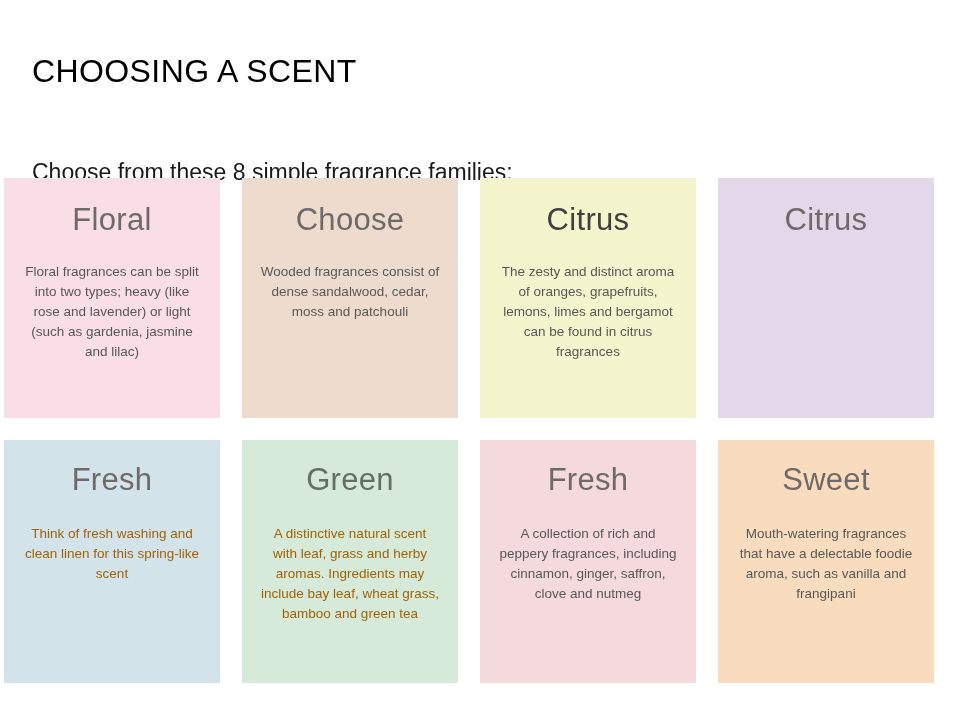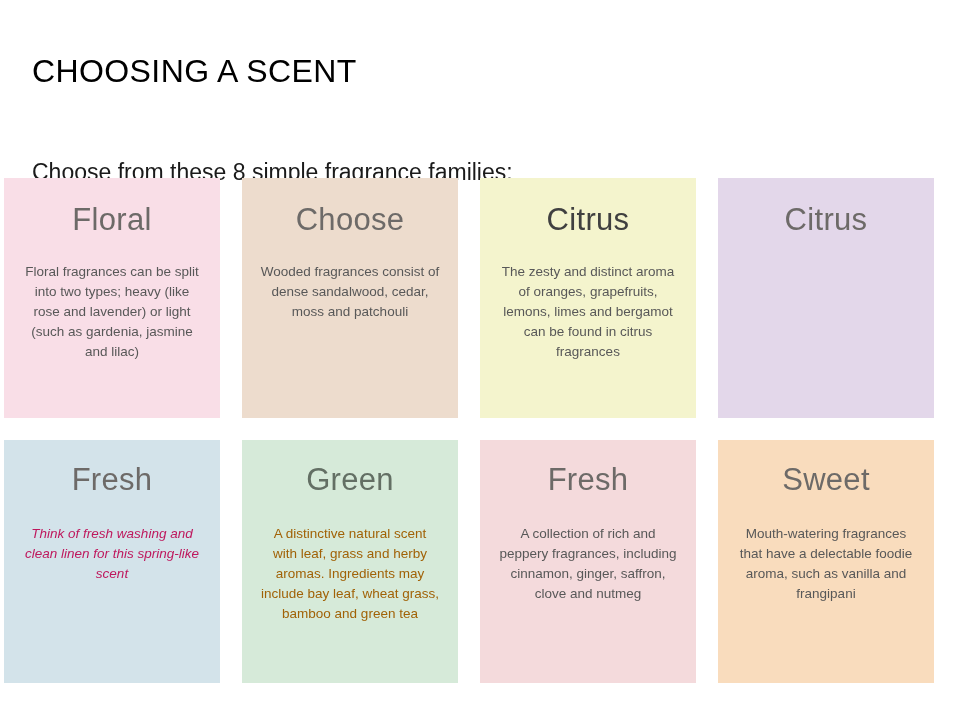--- a/index.html
+++ b/index.html
@@ -122,21 +122,21 @@
       <div class="card-title" style="color: #404040;">Citrus</div>
       <div class="card-body" style="color: rgb(88, 88, 88);">The zesty and distinct aroma of oranges, grapefruits, lemons, limes and bergamot can be found in citrus fragrances</div>
     </div>
 
     <div class="family-card row-1" style="background: rgb(227, 215, 234);">
       <div class="card-title" style="color: rgb(109, 106, 104);">Citrus</div>
     </div>
 
     <div class="family-card row-2" style="background: rgb(211, 227, 234);">
       <div class="card-title" style="color: rgb(109, 106, 104);">Fresh</div>
-      <div class="card-body" style="color: #be185d; font-style: italic;">Think of fresh washing and clean linen for this spring-like scent</div>
+      <div class="card-body" style="color: #a16207;">Think of fresh washing and clean linen for this spring-like scent</div>
     </div>
 
     <div class="family-card row-2" style="background: rgb(214, 234, 217); padding-left: 10px;">
       <div class="card-title" style="color: rgb(99, 111, 100);">Green</div>
       <div class="card-body" style="color: #a16207;">A distinctive natural scent with leaf, grass and herby aromas. Ingredients may include bay leaf, wheat grass, bamboo and green tea</div>
     </div>
 
     <div class="family-card row-2" style="background: rgb(244, 218, 220);">
       <div class="card-title" style="color: rgb(109, 106, 104);">Fresh</div>
       <div class="card-body" style="color: rgb(88, 88, 88);">A collection of rich and peppery fragrances, including cinnamon, ginger, saffron, clove and nutmeg</div>

